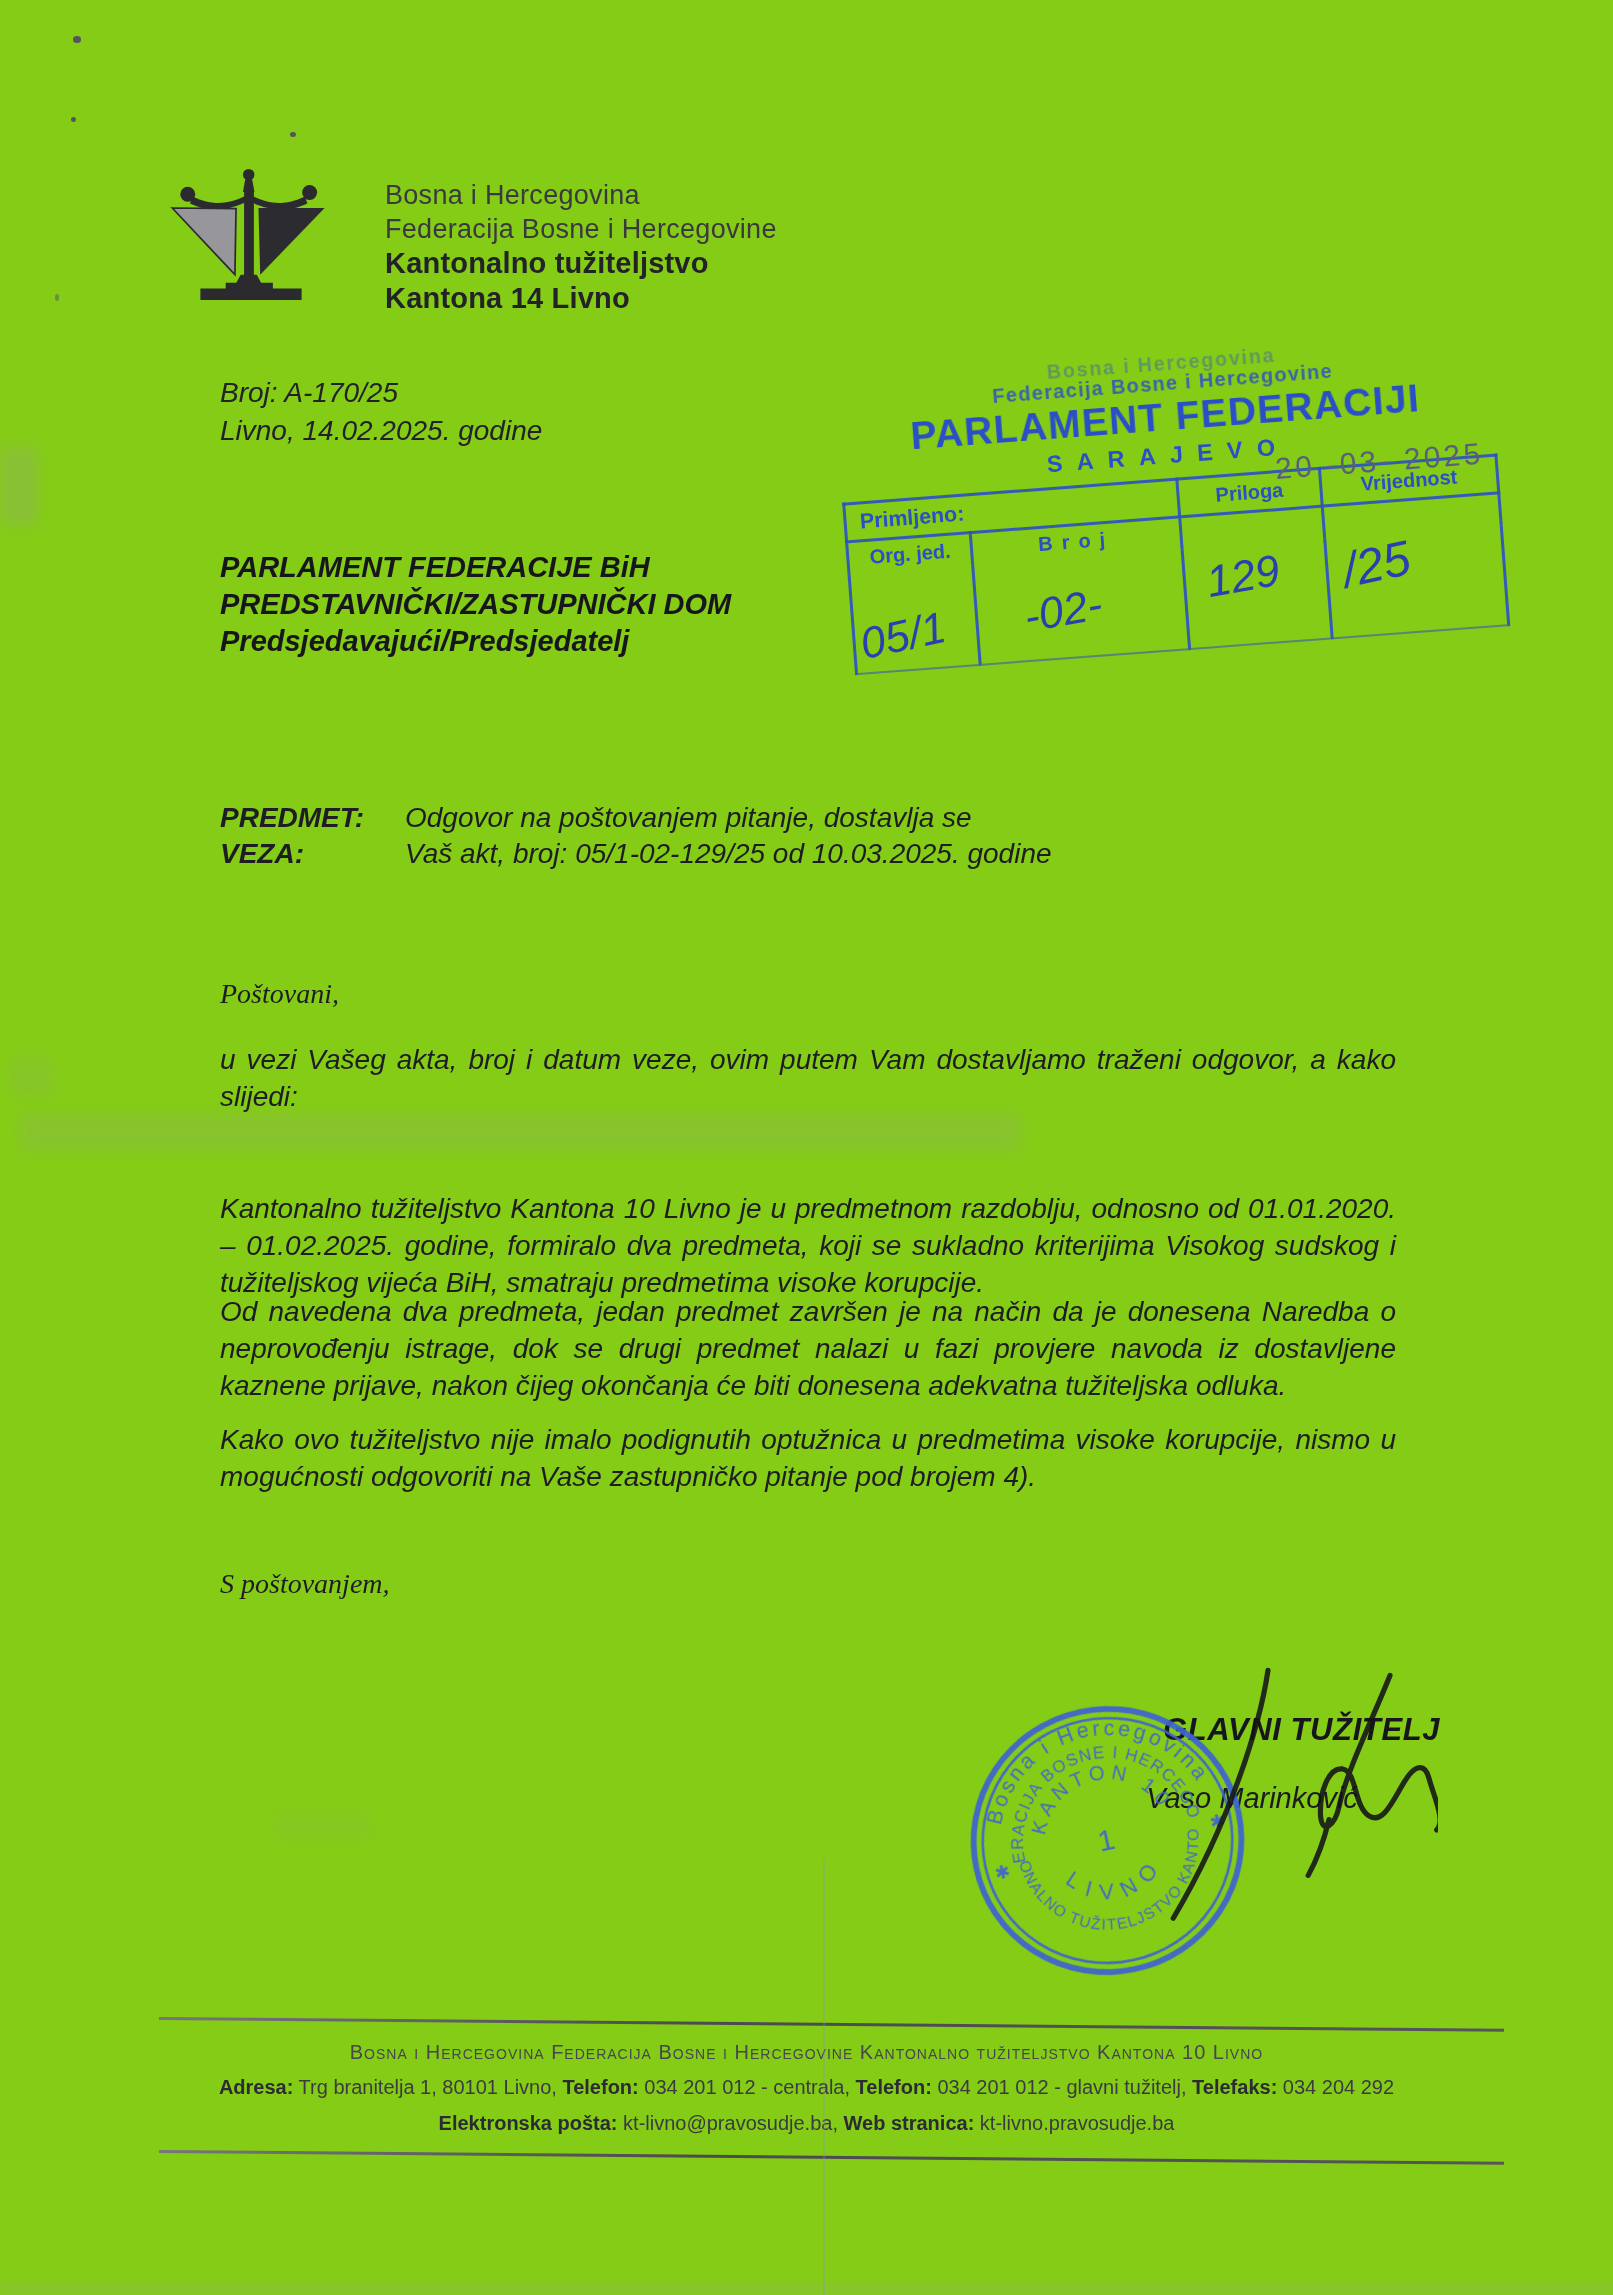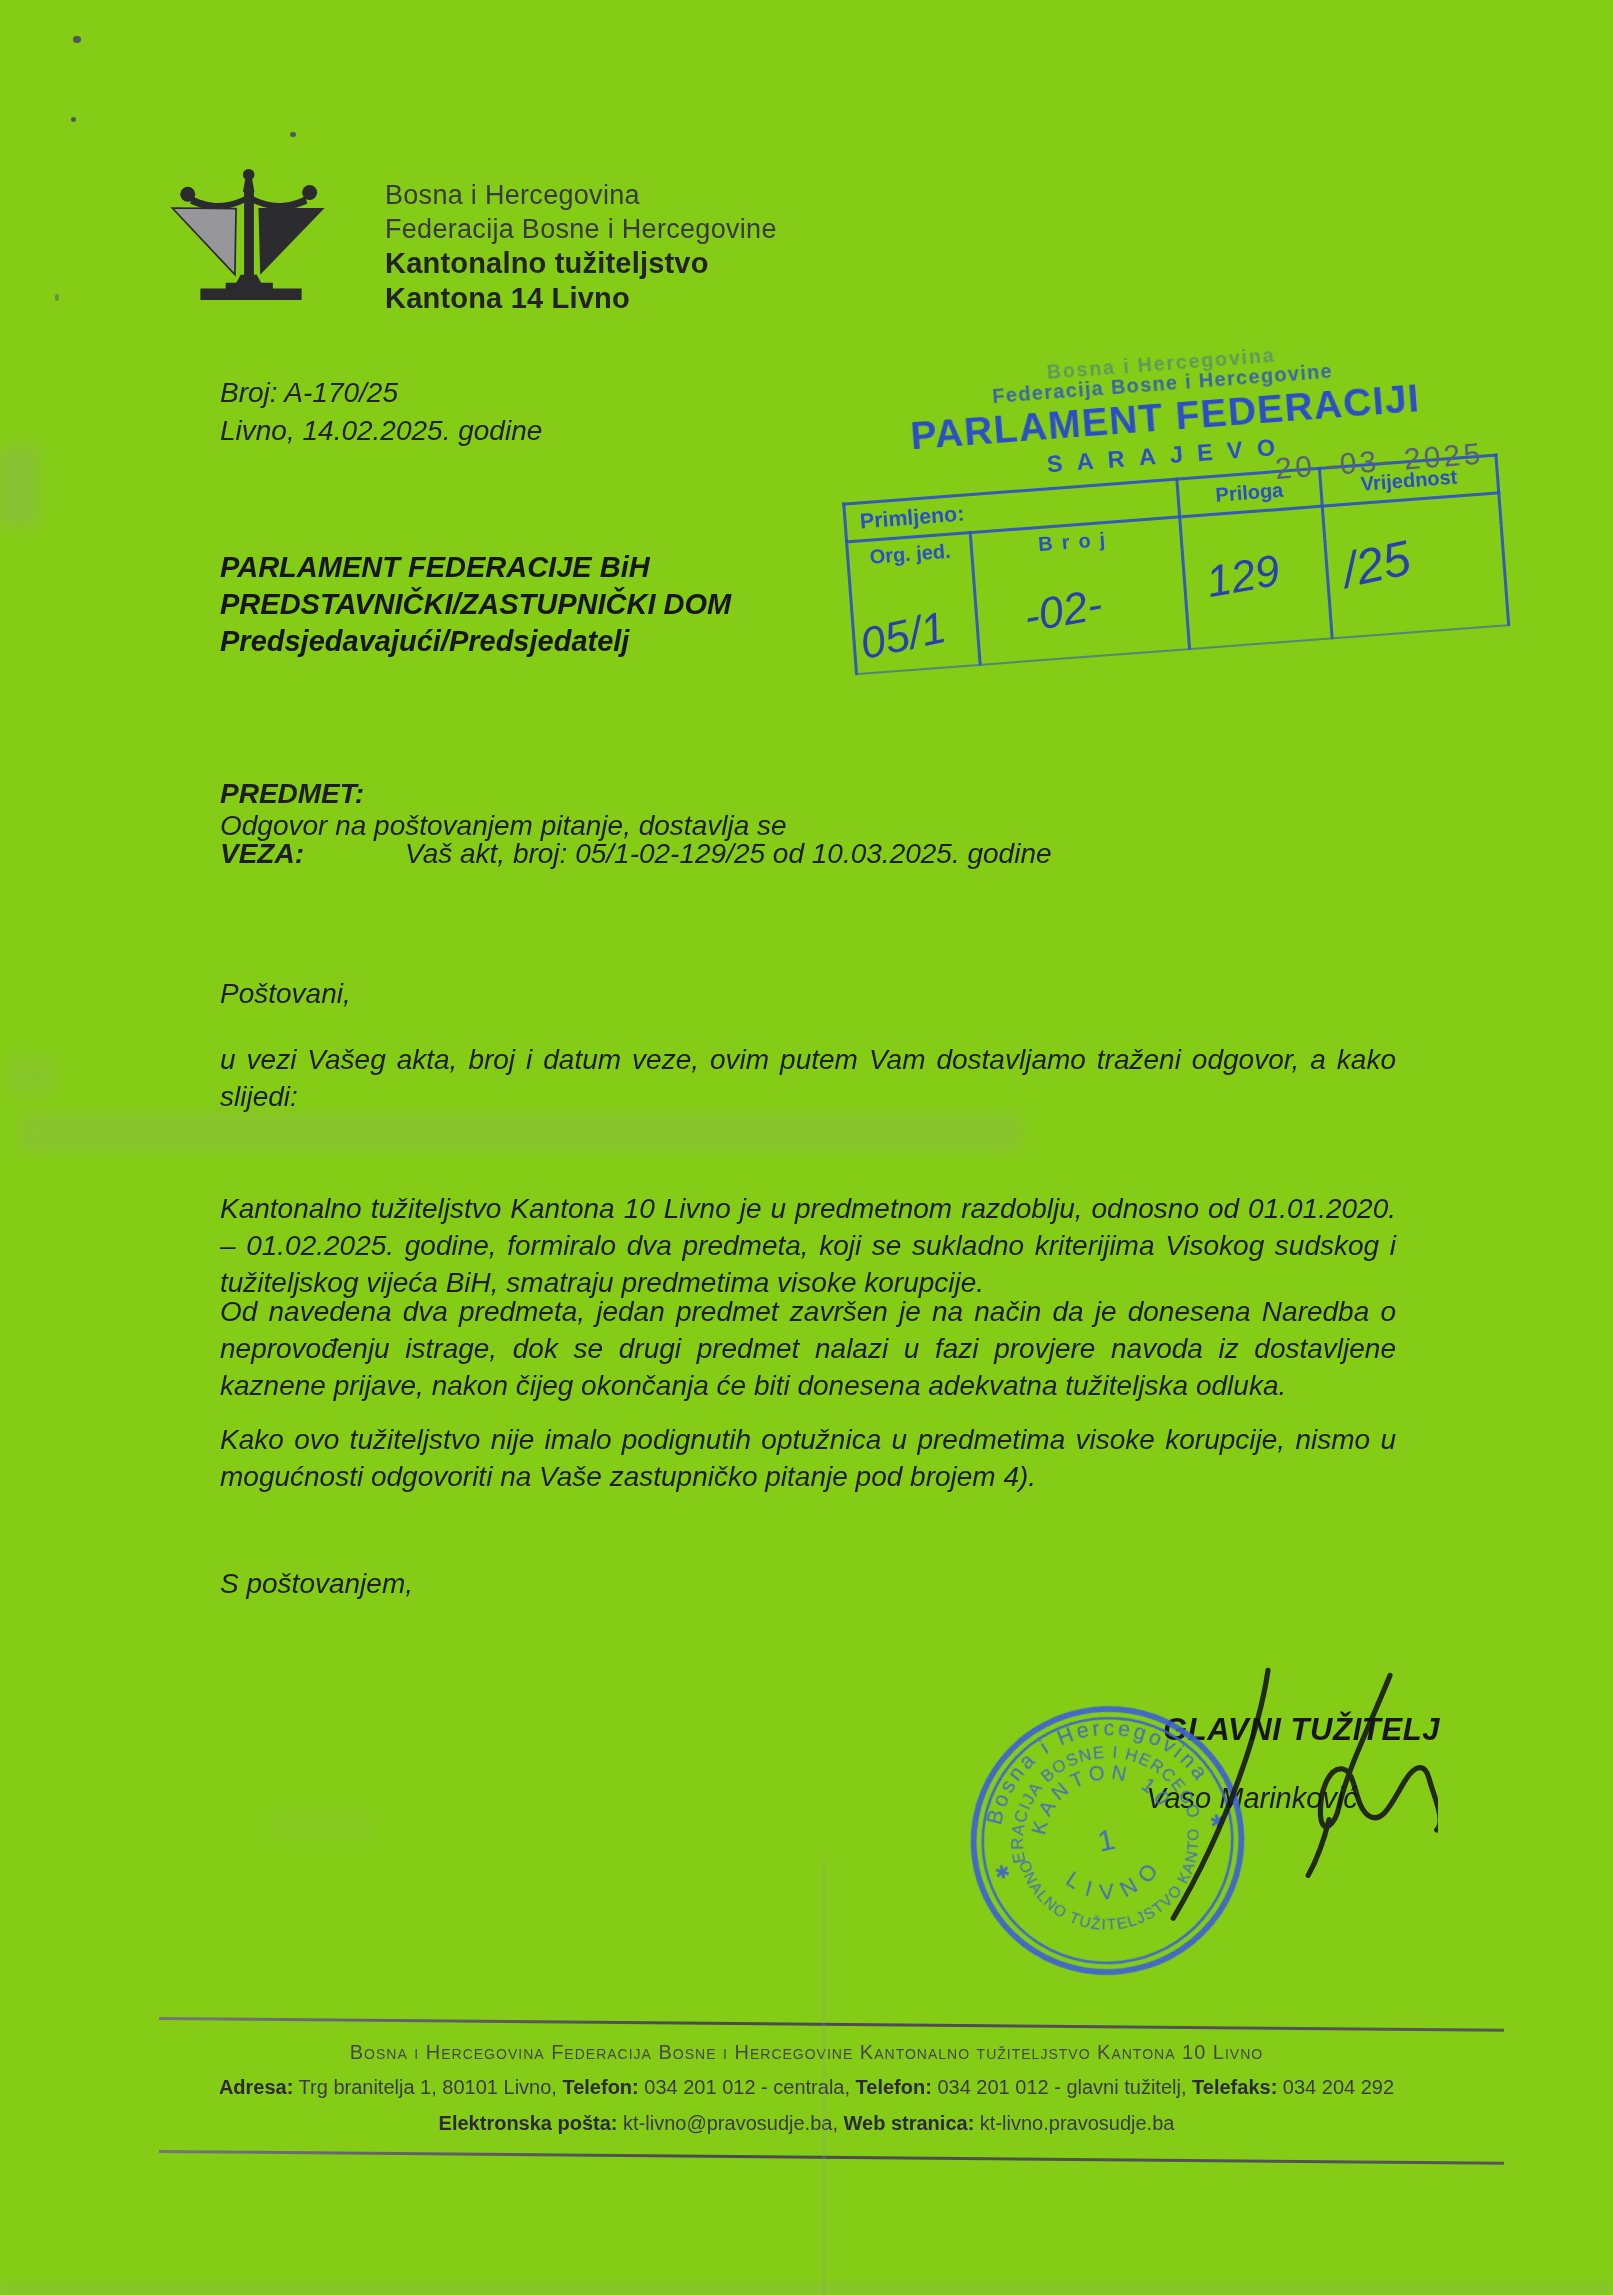--- a/index.html
+++ b/index.html
@@ -39,21 +39,21 @@
         font-weight:500; transform:rotate(-6deg);}
   
   .recipient{position:absolute; left:220px; top:549px; font-style:italic; font-weight:700;
              font-size:29px; line-height:37px; color:#17161c;}
   
   .ref-row{position:absolute; left:220px; display:flex; font-size:28px; font-style:italic;}
   .ref-label{width:185px; font-weight:700; flex:none;}
   
   .para{position:absolute; left:220px; width:1176px; font-style:italic; font-size:28px;
         line-height:37px; color:#1e1d23; text-align:justify; text-align-last:left;}
-  .para.nojust{text-align:left;}
+  .para.nojust{text-align:left;font-family:Liberation Serif, serif;}
   
   .sig-title{position:absolute; left:1097px; top:1712px; width:409px; text-align:center;
              font-weight:700; font-style:italic; font-size:31px; color:#17161c; letter-spacing:0.6px;}
   .sig-name{position:absolute; left:1083px; top:1782px; width:338px; text-align:center;
             font-style:italic; font-size:29px; color:#1b1a20;}
   .seal{position:absolute; left:963px; top:1700px; width:289px; height:281px;
         transform:rotate(-12deg); opacity:.92; filter:blur(0.2px);}
   .signature-svg{position:absolute; left:1133px; top:1661px; width:305px; height:273px;}
   
   .rule{position:absolute; left:159px; width:1345px; height:3.2px;
@@ -142,21 +142,21 @@
     </tbody>
       </table>
   </div>
 
   <div class="recipient">
     <div>PARLAMENT FEDERACIJE BiH</div>
     <div>PREDSTAVNIČKI/ZASTUPNIČKI DOM</div>
     <div>Predsjedavajući/Predsjedatelj</div>
   </div>
 
-  <div class="ref-row" style="top:778px;flex-direction:column;">
+  <div class="ref-row" style="top:802px;">
     <div class="ref-label">PREDMET:</div>
     <div>Odgovor na poštovanjem pitanje, dostavlja se</div>
   </div>
   <div class="ref-row" style="top:838px;">
     <div class="ref-label">VEZA:</div>
     <div>Vaš akt, broj: 05/1-02-129/25 od 10.03.2025. godine</div>
   </div>
 
   <div class="para nojust" style="top:975px;">Poštovani,</div>
   <div class="para" style="top:1041px;">u vezi Vašeg akta, broj i datum veze, ovim putem Vam dostavljamo traženi odgovor, a kako slijedi:</div>

